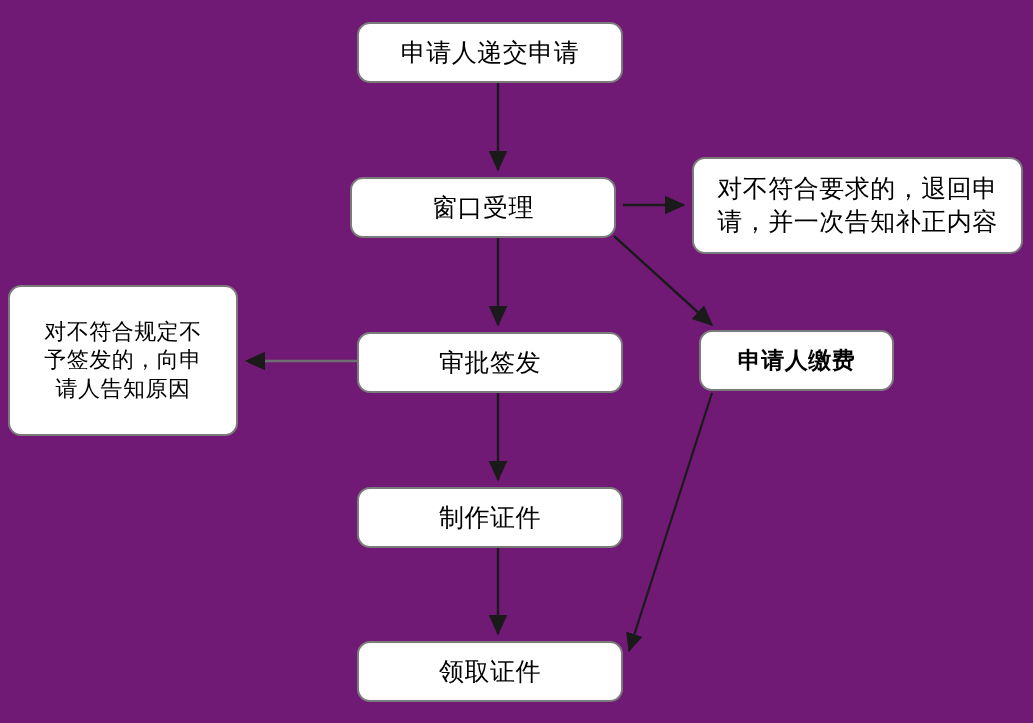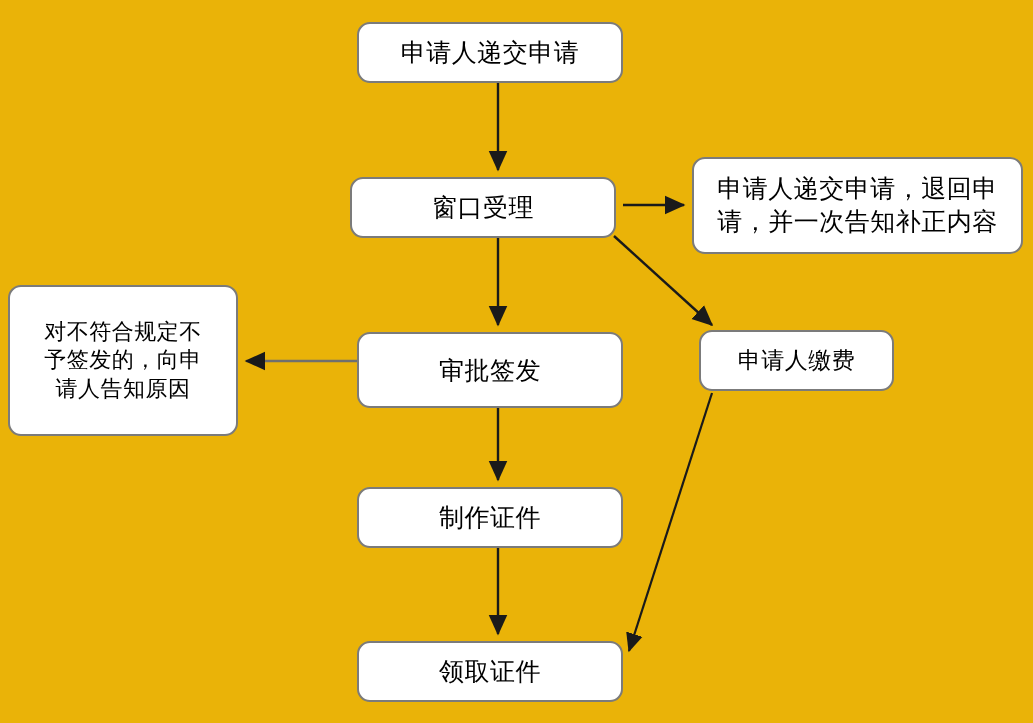--- a/index.html
+++ b/index.html
@@ -7,21 +7,21 @@
     padding: 0;
     background: #ffffff;
   }
   body {
     font-family: "DejaVu Sans", "Liberation Sans", sans-serif;
   }
   #flowchart-canvas {
     position: relative;
     width: 1033px;
     height: 723px;
-    background: #eab308;
+    background: #701a75;
     overflow: hidden;
   }
   #edge-layer {
     position: absolute;
     left: 0;
     top: 0;
     width: 1033px;
     height: 723px;
     pointer-events: none;
   }
@@ -45,23 +45,23 @@
   .node .node-label {
     display: block;
     white-space: pre-line;
   }
   .node.multiline {
     line-height: 1.30;
   }
   .node.n-submit   { left: 357px; top: 22px;  width: 266px; height: 61px; }
   .node.n-accept   { left: 350px; top: 177px; width: 266px; height: 61px; }
   .node.n-reject   { left: 692px; top: 157px; width: 331px; height: 97px; font-size: 25px; }
-  .node.n-approve  { left: 357px; top: 332px; width: 266px; height: 76px; }
+  .node.n-approve  { left: 357px; top: 332px; width: 266px; height: 61px; }
   .node.n-notify   { left: 8px;   top: 285px; width: 230px; height: 151px; font-size: 22px; }
-  .node.n-pay      { left: 699px; top: 330px; width: 195px; height: 61px; font-size: 23px; }
+  .node.n-pay      { left: 699px; top: 330px; width: 195px; height: 61px; font-size: 23px; font-weight: bold; }
   .node.n-make     { left: 357px; top: 487px; width: 266px; height: 61px; }
   .node.n-collect  { left: 357px; top: 641px; width: 266px; height: 61px; }
 </style>
 </head>
 <body>
 
 <div id="flowchart-canvas">
 
   <svg id="edge-layer" viewBox="0 0 1033 723" width="1033" height="723" xmlns="http://www.w3.org/2000/svg">
     <defs>
@@ -105,21 +105,21 @@
 
   <div class="node n-submit">
     <span class="node-label">申请人递交申请</span>
   </div>
 
   <div class="node n-accept">
     <span class="node-label">窗口受理</span>
   </div>
 
   <div class="node n-reject multiline">
-    <span class="node-label">申请人递交申请，退回申
+    <span class="node-label">对不符合要求的，退回申
 请，并一次告知补正内容</span>
   </div>
 
   <div class="node n-approve">
     <span class="node-label">审批签发</span>
   </div>
 
   <div class="node n-notify multiline">
     <span class="node-label">对不符合规定不
 予签发的，向申

